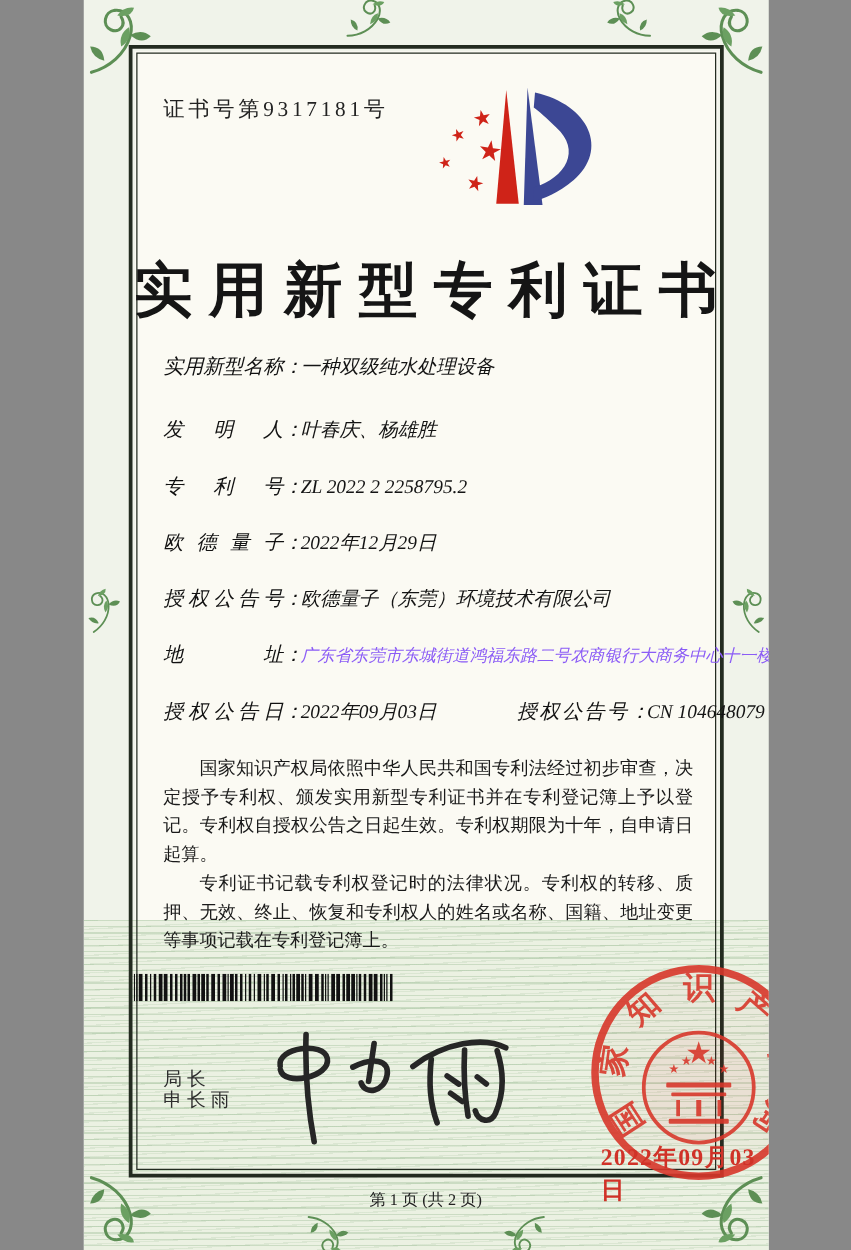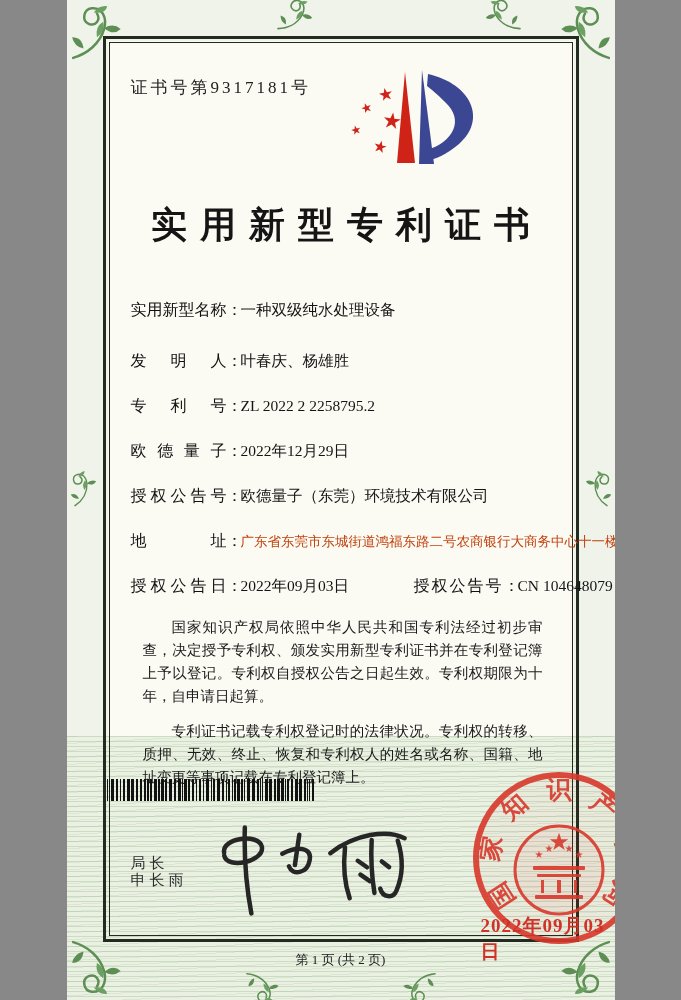--- a/index.html
+++ b/index.html
@@ -13,32 +13,32 @@
       repeating-linear-gradient(177deg, rgba(120,165,115,.14) 0 1px, transparent 1px 7px);}
   .paper-top{position:absolute;left:41px;top:41px;right:41px;height:695px;background:#fbfaf3;}
   
   .frame{position:absolute;left:36px;top:36px;right:36px;bottom:58px;border:3px solid #232b20;pointer-events:none;}
   .frame-inner{position:absolute;inset:3px;border:1px solid #232b20;}
   .orn{position:absolute;pointer-events:none;}
   .content{position:absolute;inset:0;}
   .cert-no{position:absolute;left:64px;top:76px;font-size:17px;letter-spacing:3px;color:#222;}
   .logo{position:absolute;left:268px;top:60px;}
   .qr{position:absolute;left:558px;top:78px;}
-  .title{position:absolute;left:0;right:0;top:201px;text-align:center;font-size:36px;font-weight:bold;
+  .title{position:absolute;left:0;right:0;top:201px;text-align:center;font-size:47px;font-weight:bold;
          letter-spacing:13px;color:#151515;text-indent:13px;}
-  .fields{position:absolute;left:64px;right:58px;top:300px;}
+  .fields{position:absolute;left:64px;right:58px;top:283px;font-style:italic;}
   .row{position:relative;height:22px;margin-bottom:23px;font-size:16px;white-space:nowrap;}
   .row.first{margin-bottom:29px;}
   .row .lbl{display:inline-block;width:96px;text-align:justify;text-align-last:justify;color:#111;}
   .row .colon{display:inline-block;width:14px;color:#111;}
   .row .val{font-size:15.5px;color:#141414;}
-  .row .val.small{font-size:13.5px;font-family:"Liberation Sans","DejaVu Sans",sans-serif;color:#c2410c;}
+  .row .val.small{font-size:13.5px;font-family:"Liberation Sans","DejaVu Sans",sans-serif;color:#8b5cf6;}
   .grant-no-pair{position:absolute;left:283px;top:0;}
   .paras{position:absolute;left:64px;right:60px;top:604px;font-size:14.5px;line-height:23px;text-align:justify;color:#1a1a1a;}
-  .paras p{margin:12px;text-indent:2em;}
+  .paras p{margin:0;text-indent:2em;}
   .barcode{position:absolute;left:40px;top:779px;}
   .signer{position:absolute;left:64px;top:854px;font-family:"Liberation Sans","DejaVu Sans",sans-serif;
           font-size:15px;letter-spacing:4px;color:#2c2c2c;}
   .signer-name{top:871px;}
   .signature{position:absolute;left:142px;top:818px;}
   .seal{position:absolute;left:402px;top:768px;}
   .seal-date{position:absolute;left:414px;top:913px;font-size:19px;font-weight:bold;color:#d03228;letter-spacing:1px;}
   .footer{position:absolute;left:0;right:0;top:951px;text-align:center;font-size:13px;color:#222;}
 </style>
 </head>

